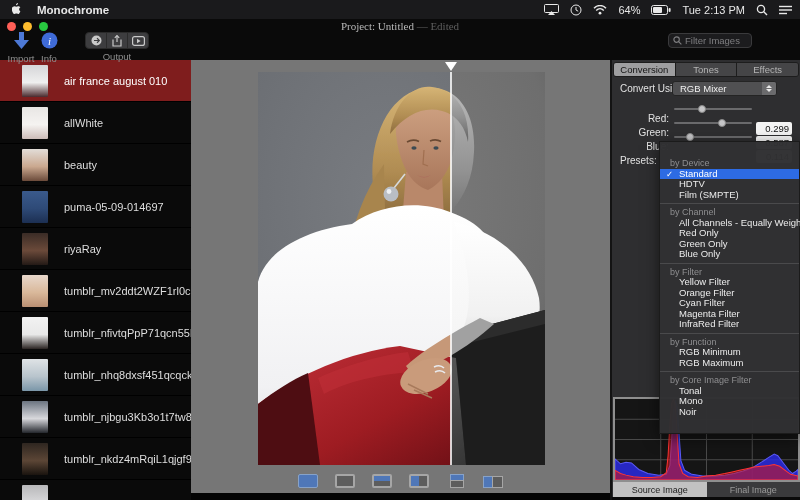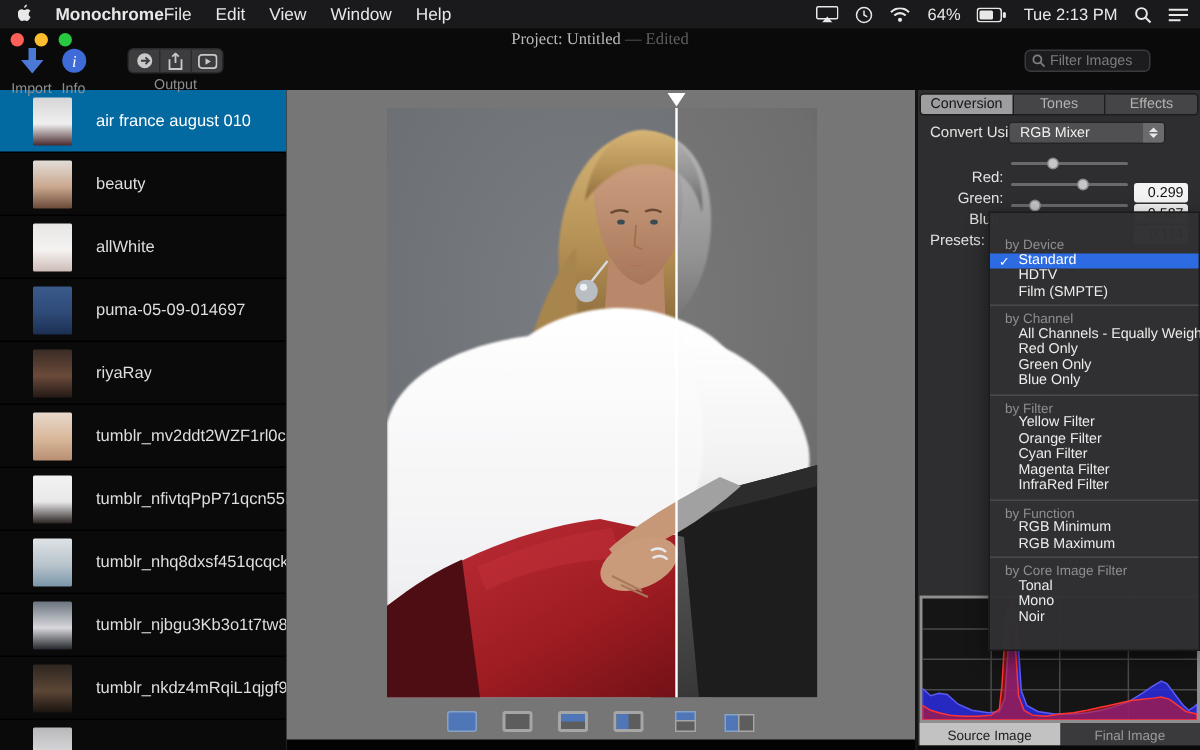--- a/index.html
+++ b/index.html
@@ -26,30 +26,30 @@
   .wintitle .dim { color:#5f5f5f; }
   .tbtn { position:absolute; text-align:center; color:#8f8f8f; font-size:9.5px; }
   .tbtn .lbl { display:block; margin-top:2px; }
   #tb-import { left:4px; top:13px; width:34px; }
   #tb-info { left:32px; top:13px; width:34px; }
   .output-group { position:absolute; left:85px; top:13px; width:64px; text-align:center; }
   .seg { display:flex; width:64px; height:17px; background:#3d3d3f; border-radius:4px; overflow:hidden; border:1px solid #2a2a2a; }
   .seg .s { flex:1; display:flex; align-items:center; justify-content:center; border-right:1px solid #2b2b2b; }
   .seg .s:last-child { border-right:none; }
   .output-lbl { display:block; margin-top:2px; color:#8f8f8f; font-size:9.5px; }
-  .searchbox { position:absolute; right:33px; top:14px; width:84px; height:15px; background:#1c1c1e;
+  .searchbox { position:absolute; right:48px; top:14px; width:84px; height:15px; background:#1c1c1e;
     border:1px solid #3a3a3c; border-radius:4px; display:flex; align-items:center; padding:0 4px; gap:3px; }
   .searchbox span { color:#7e7e80; font-size:9.5px; white-space:nowrap; }
 
   
   .main { position:absolute; top:60px; left:0; width:800px; height:440px; display:flex; }
   .sidebar { width:191px; height:440px; background:#050505; overflow:hidden; }
   .srow { position:relative; height:42px; background:#0a0a0a; border-bottom:1px solid #000;
     display:flex; align-items:center; color:#dedede; font-size:11px; }
-  .srow.sel { background:#0369a1; color:#fff; }
+  .srow.sel { background:#7f1d1d; color:#fff; }
   .srow .thumb { width:26px; height:32px; margin-left:22px; border-radius:1px; flex:none; }
   .srow .nm { margin-left:16px; white-space:nowrap; overflow:hidden; }
 
   .canvas { position:relative; width:419px; height:440px; background:#767676; }
   .canvas .blackfoot { position:absolute; left:0; bottom:0; width:100%; height:7px; background:#030303; }
   .photo { position:absolute; left:67px; top:12px; width:287px; height:393px; }
   .photo svg { display:block; width:287px; height:393px; }
   .split-handle { position:absolute; top:2px; left:254px; width:0; height:0;
     border-left:6px solid transparent; border-right:6px solid transparent; border-top:9px solid #fff; }
   .viewmodes { position:absolute; left:0; bottom:12px; width:100%; display:flex; justify-content:center; gap:17px; }
@@ -112,21 +112,20 @@
 
 <div class="screen">
 
   <div class="menubar">
     <span class="apple">
       <svg width="11" height="13" viewBox="0 0 11 13">
           <path fill="#e8e8e8" d="M7.6 2.1c.5-.6.8-1.4.7-2.1-.7 0-1.5.5-2 1.1-.4.5-.8 1.3-.7 2 .8.1 1.5-.4 2-1zM9.9 9c0-2 1.6-2.9 1.7-3-.9-1.4-2.3-1.6-2.8-1.6-1.2-.1-2.3.7-2.9.7-.6 0-1.5-.7-2.5-.7C2.1 4.5.9 5.2.3 6.3c-1.3 2.2-.3 5.4.9 7.2.6.9 1.3 1.8 2.3 1.8.9 0 1.3-.6 2.4-.6s1.4.6 2.5.6c1 0 1.6-.9 2.2-1.8.7-1 1-2 1-2.1 0 0-1.7-.7-1.7-2.4z" transform="scale(0.72)"></path>
         </svg>
     </span>
     <span class="appname">Monochrome</span>
-    <span id="menubar-items"><span class="mitem">File</span><span class="mitem">Edit</span><span class="mitem">View</span><span class="mitem">Window</span><span class="mitem">Help</span></span>
     <span class="spacer"></span>
     <span class="status">
       <svg width="15" height="11" viewBox="0 0 15 11">
           <rect x="0.5" y="0.5" width="14" height="8" rx="1" fill="none" stroke="#e8e8e8"></rect>
           <path d="M4 11 L7.5 7 L11 11 Z" fill="#e8e8e8"></path>
         </svg>
       <svg width="12" height="12" viewBox="0 0 12 12">
           <circle cx="6" cy="6" r="5" fill="none" stroke="#e8e8e8"></circle>
           <path d="M6 3 L6 6 L8.2 7.2" fill="none" stroke="#e8e8e8"></path>
         </svg>
@@ -211,26 +210,26 @@
   </div>
 
   <div class="main">
 
     <aside class="sidebar" id="sidebar-list">
         <div class="srow sel">
           <div class="thumb" style="background: linear-gradient(rgb(214, 214, 216) 0%, rgb(239, 239, 239) 55%, rgb(74, 42, 46) 100%);"></div>
           <span class="nm">air france august 010</span>
         </div>
         <div class="srow">
+          <div class="thumb" style="background: linear-gradient(rgb(232, 230, 228) 0%, rgb(245, 243, 241) 55%, rgb(205, 188, 184) 100%);"></div>
+          <span class="nm">allWhite</span>
+        </div>
+        <div class="srow">
           <div class="thumb" style="background: linear-gradient(rgb(226, 221, 216) 0%, rgb(202, 168, 143) 55%, rgb(107, 74, 58) 100%);"></div>
           <span class="nm">beauty</span>
-        </div>
-        <div class="srow">
-          <div class="thumb" style="background: linear-gradient(rgb(232, 230, 228) 0%, rgb(245, 243, 241) 55%, rgb(205, 188, 184) 100%);"></div>
-          <span class="nm">allWhite</span>
         </div>
         <div class="srow">
           <div class="thumb" style="background: linear-gradient(rgb(58, 90, 140) 0%, rgb(46, 74, 119) 55%, rgb(28, 47, 82) 100%);"></div>
           <span class="nm">puma-05-09-014697</span>
         </div>
         <div class="srow">
           <div class="thumb" style="background: linear-gradient(rgb(58, 44, 38) 0%, rgb(107, 74, 58) 55%, rgb(36, 26, 22) 100%);"></div>
           <span class="nm">riyaRay</span>
         </div>
         <div class="srow">

